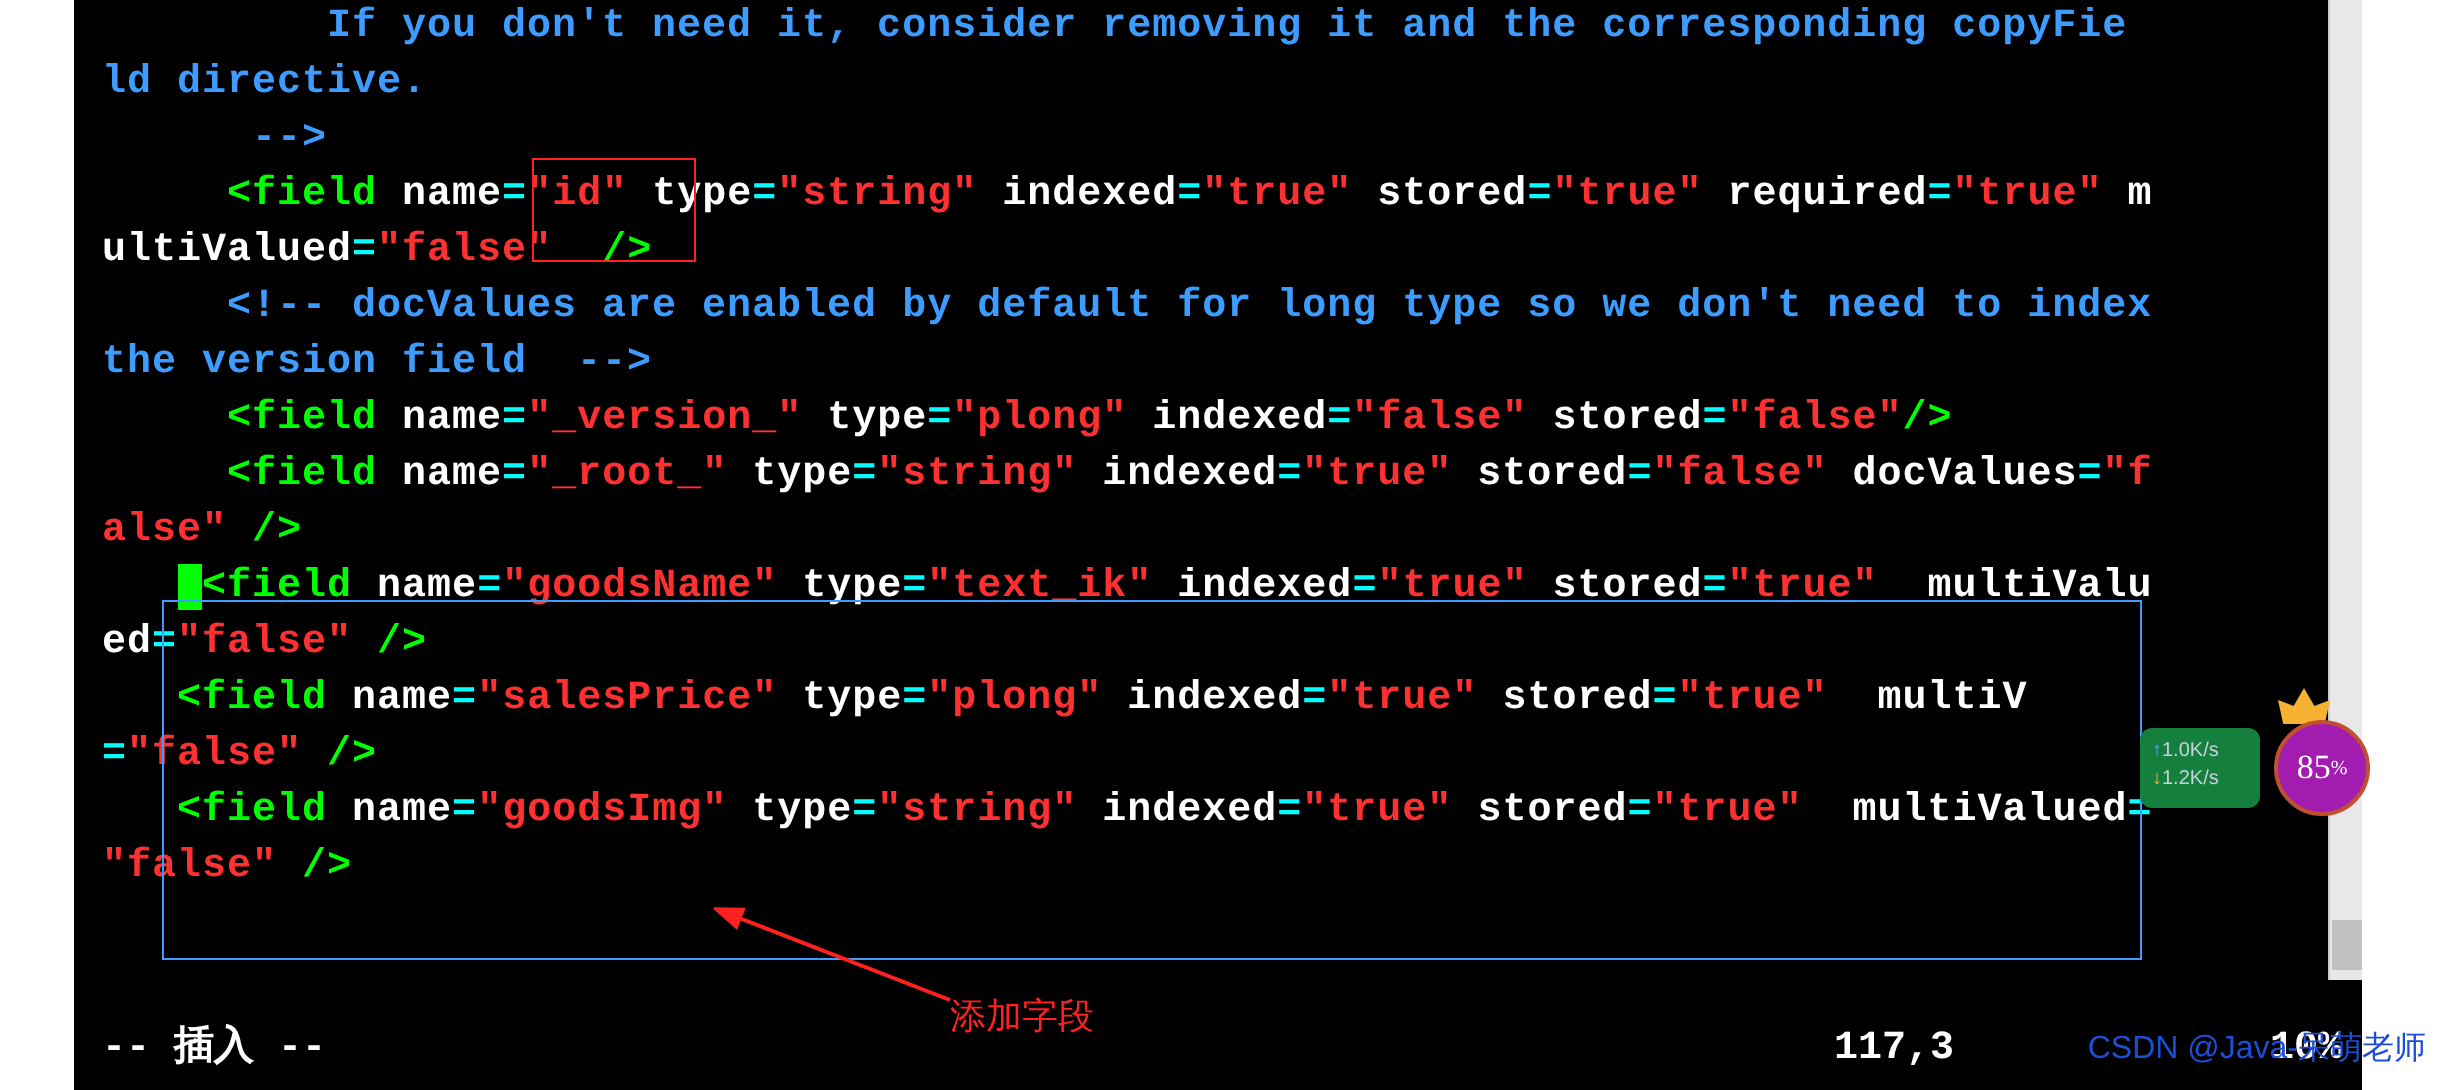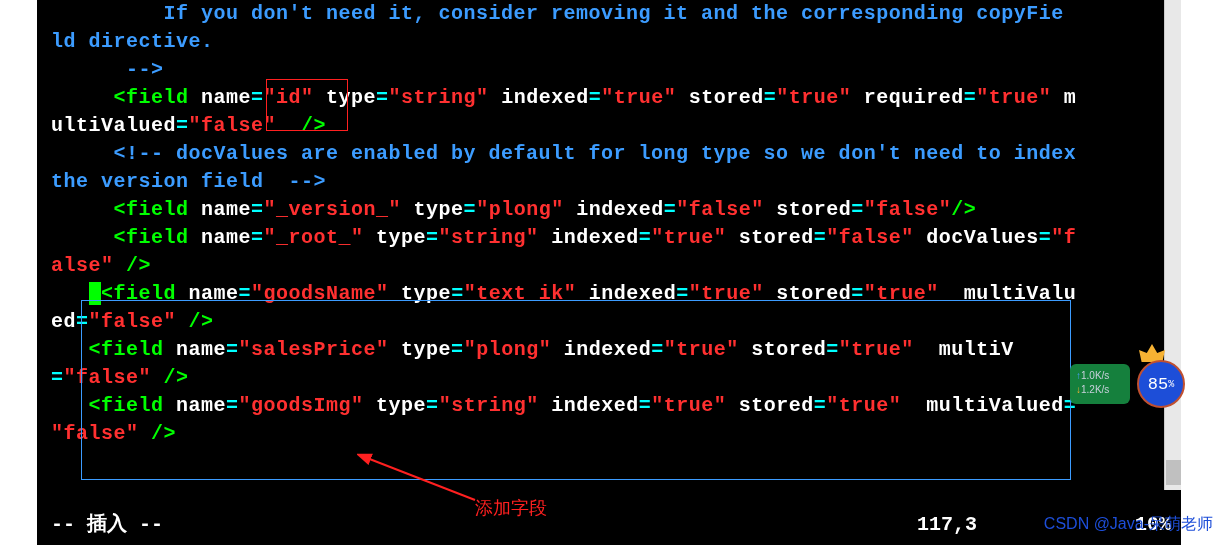--- a/index.html
+++ b/index.html
@@ -124,24 +124,24 @@
   }
   .net-up::before { content: "\2191 "; color: #4aa0ff; }
   .net-dn::before { content: "\2193 "; color: #f6b233; }
   .badge {
     position: absolute;
     right: 40px;
     top: 360px;
     width: 48px;
     height: 48px;
     border-radius: 50%;
-    background: #1d4ed8;
+    background: #a21caf;
     border: 2px solid #c05030;
     color: #fff;
-    font-family: Liberation Mono, monospace;
+    font-family: Liberation Serif, serif;
     display: flex;
     align-items: center;
     justify-content: center;
     font-size: 17px;
   }
   .badge sub { font-size: 10px; }
 </style>
 </head>
 <body>
 

